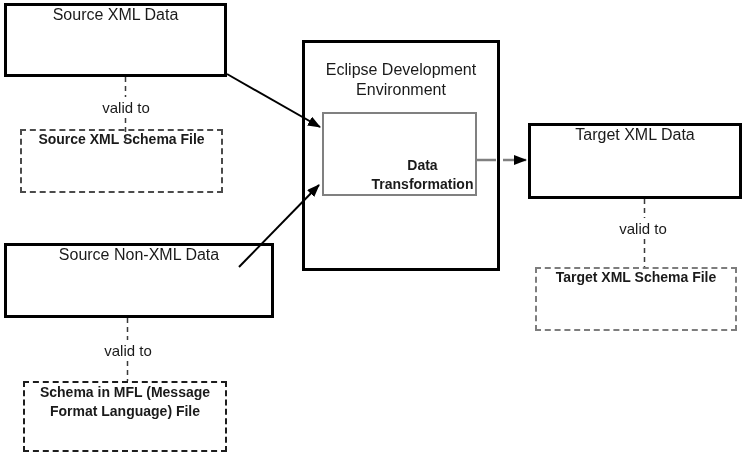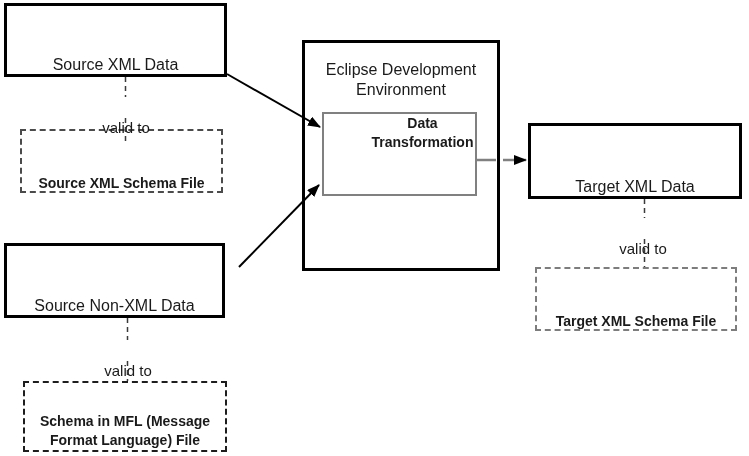--- a/index.html
+++ b/index.html
@@ -13,21 +13,21 @@
     width: 749px;
     height: 456px;
     background: #ffffff;
     overflow: hidden;
   }
   .box {
     position: absolute;
     box-sizing: border-box;
     background: #ffffff;
     display: flex;
-    align-items: flex-end;
+    align-items: flex-start;
     justify-content: center;
     text-align: center;
     color: #1a1a1a;
     z-index: 2;
   }
   .box.solid {
     border: 3px solid #000000;
     font-size: 16px;
     font-weight: 400;
   }
@@ -58,39 +58,38 @@
     line-height: 20px;
     white-space: pre-line;
     margin-top: 8px;
   }
   .transform-box {
     position: absolute;
     box-sizing: border-box;
     border: 2px solid #808080;
     background: #ffffff;
     display: flex;
-    align-items: flex-start;
+    align-items: flex-end;
     justify-content: center;
     text-align: center;
     font-size: 14px;
     font-weight: 700;
     color: #1a1a1a;
     z-index: 3;
     padding-left: 46px;
   }
   .transform-box .multiline { white-space: pre-line; line-height: 19px; }
   .valid-label {
     position: absolute;
     transform: translateX(-50%);
     font-size: 15px;
     font-weight: 400;
     color: #1a1a1a;
     white-space: nowrap;
     z-index: 4;
-    margin-top: 20px;
   }
   .overlay {
     position: absolute;
     left: 0;
     top: 0;
     width: 749px;
     height: 456px;
     pointer-events: none;
     z-index: 5;
   }
@@ -111,21 +110,21 @@
   </div>
 
   <div class="box solid" style="left:4px; top:3px; width:223px; height:74px;">
     <span>Source XML Data</span>
   </div>
 
   <div class="box dashed" style="left:20px; top:129px; width:203px; height:64px;">
     <span>Source XML Schema File</span>
   </div>
 
-  <div class="box solid" style="left:4px; top:243px; width:221px; height:75px;">
+  <div class="box solid" style="left:4px; top:243px; width:270px; height:75px;">
     <span>Source Non-XML Data</span>
   </div>
 
   <div class="box dashed darker" style="left:23px; top:381px; width:204px; height:71px;">
     <span class="multiline">Schema in MFL (Message
 Format Language) File</span>
   </div>
 
   <div class="box dashed lighter" style="left:535px; top:267px; width:202px; height:64px;">
     <span>Target XML Schema File</span>

